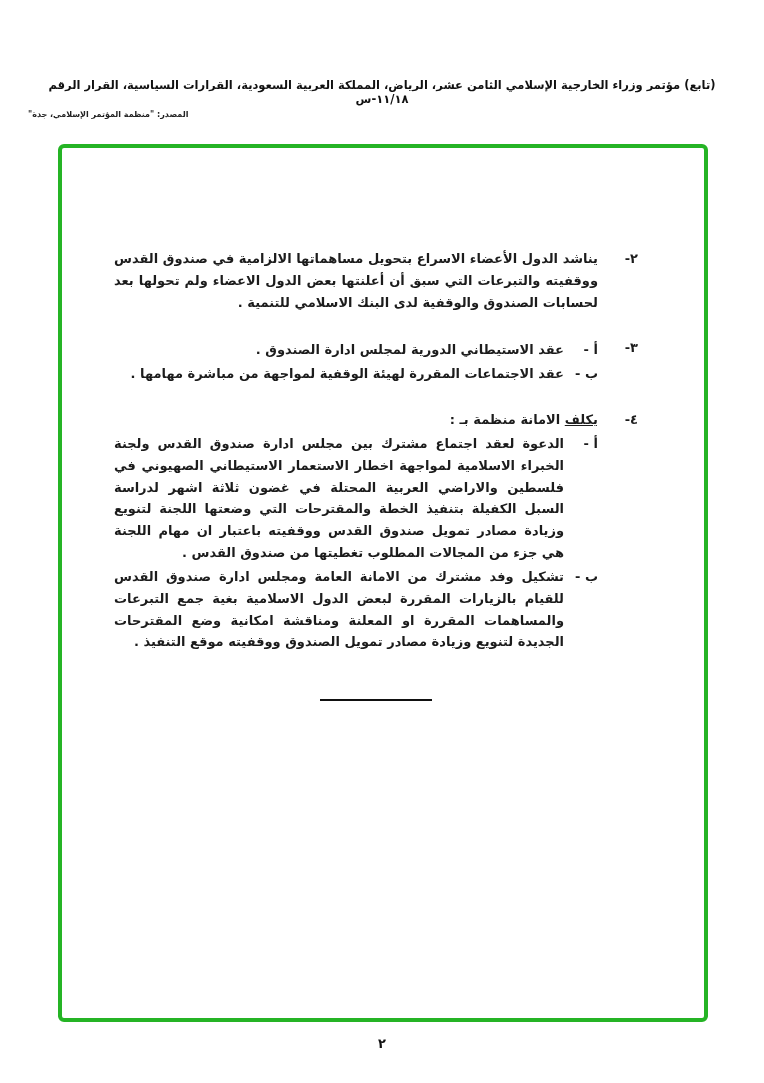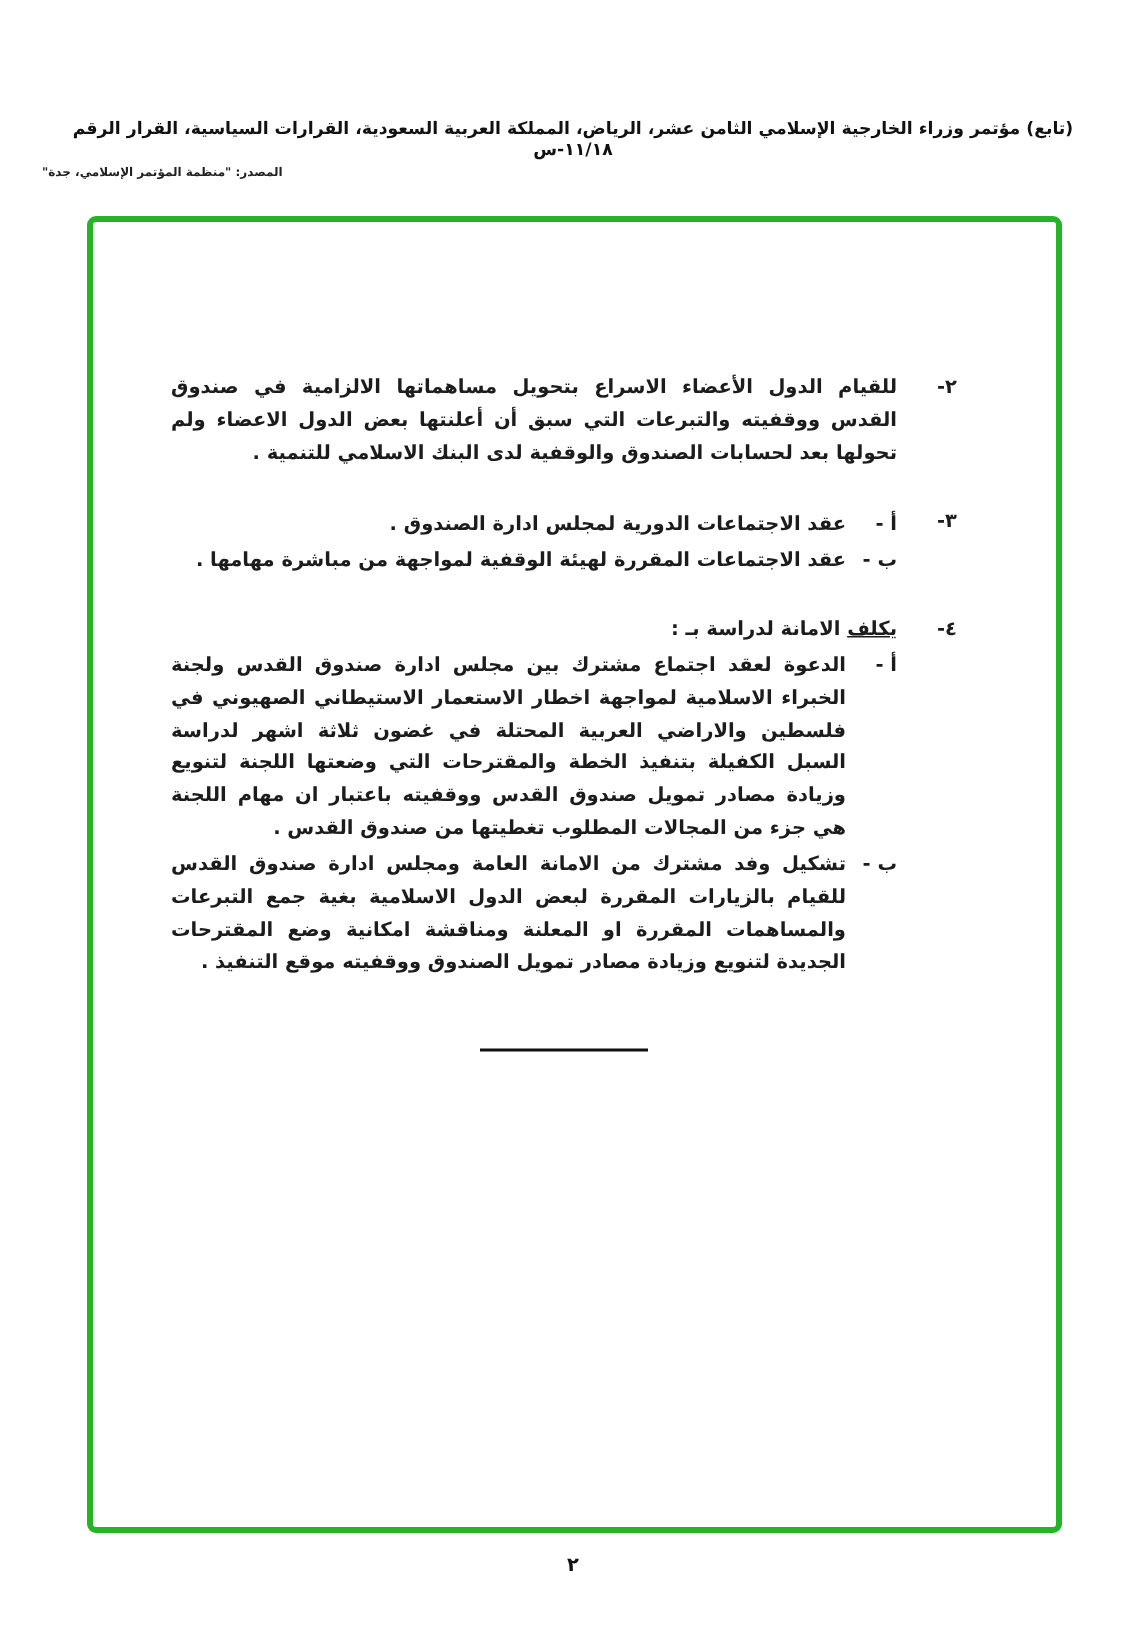--- a/index.html
+++ b/index.html
@@ -124,44 +124,44 @@
     <div class="header-title">(تابع)  مؤتمر وزراء الخارجية الإسلامي الثامن عشر، الرياض، المملكة العربية السعودية، القرارات السياسية، القرار الرقم ١١/١٨-س</div>
     <div class="header-source">المصدر:  "منظمة المؤتمر الإسلامي، جدة"</div>
   </div>
 
   <div class="doc-frame">
     <div class="doc-content">
 
       <div class="doc-item">
         <div class="item-number">٢-</div>
         <div class="item-body">
-          <div class="item-text"><span>للقيام</span><span> الدول الأعضاء الاسراع بتحويل مساهماتها الالزامية في صندوق القدس ووقفيته والتبرعات التي سبق أن أعلنتها بعض الدول الاعضاء ولم تحولها بعد لحسابات الصندوق والوقفية لدى البنك الاسلامي للتنمية .</span></div>
+          <div class="item-text"><span>يناشد</span><span> الدول الأعضاء الاسراع بتحويل مساهماتها الالزامية في صندوق القدس ووقفيته والتبرعات التي سبق أن أعلنتها بعض الدول الاعضاء ولم تحولها بعد لحسابات الصندوق والوقفية لدى البنك الاسلامي للتنمية .</span></div>
         </div>
       </div>
 
       <div class="doc-item">
         <div class="item-number">٣-</div>
         <div class="item-body">
           <div class="subitems">
             <div class="subitem">
               <div class="subitem-label">أ -</div>
-              <div class="subitem-text">عقد الاجتماعات الدورية لمجلس ادارة الصندوق .</div>
+              <div class="subitem-text">عقد الاستيطاني الدورية لمجلس ادارة الصندوق .</div>
             </div>
             <div class="subitem">
               <div class="subitem-label">ب -</div>
               <div class="subitem-text">عقد الاجتماعات المقررة لهيئة الوقفية لمواجهة من مباشرة مهامها .</div>
             </div>
           </div>
         </div>
       </div>
 
       <div class="doc-item">
         <div class="item-number">٤-</div>
         <div class="item-body">
-          <div class="item-text"><span class="u">يكلف</span><span> الامانة لدراسة بـ :</span></div>
+          <div class="item-text"><span class="u">يكلف</span><span> الامانة منظمة بـ :</span></div>
           <div class="subitems">
             <div class="subitem">
               <div class="subitem-label">أ -</div>
               <div class="subitem-text">الدعوة لعقد اجتماع مشترك بين مجلس ادارة صندوق القدس ولجنة الخبراء الاسلامية لمواجهة اخطار الاستعمار الاستيطاني الصهيوني في فلسطين والاراضي العربية المحتلة في غضون ثلاثة اشهر لدراسة السبل الكفيلة بتنفيذ الخطة والمقترحات التي وضعتها اللجنة لتنويع وزيادة مصادر تمويل صندوق القدس ووقفيته باعتبار ان مهام اللجنة هي جزء من المجالات المطلوب تغطيتها من صندوق القدس .</div>
             </div>
             <div class="subitem">
               <div class="subitem-label">ب -</div>
               <div class="subitem-text">تشكيل وفد مشترك من الامانة العامة ومجلس ادارة صندوق القدس للقيام بالزيارات المقررة لبعض الدول الاسلامية بغية جمع التبرعات والمساهمات المقررة او المعلنة ومناقشة امكانية وضع المقترحات الجديدة لتنويع وزيادة مصادر تمويل الصندوق ووقفيته موقع التنفيذ .</div>
             </div>
           </div>

